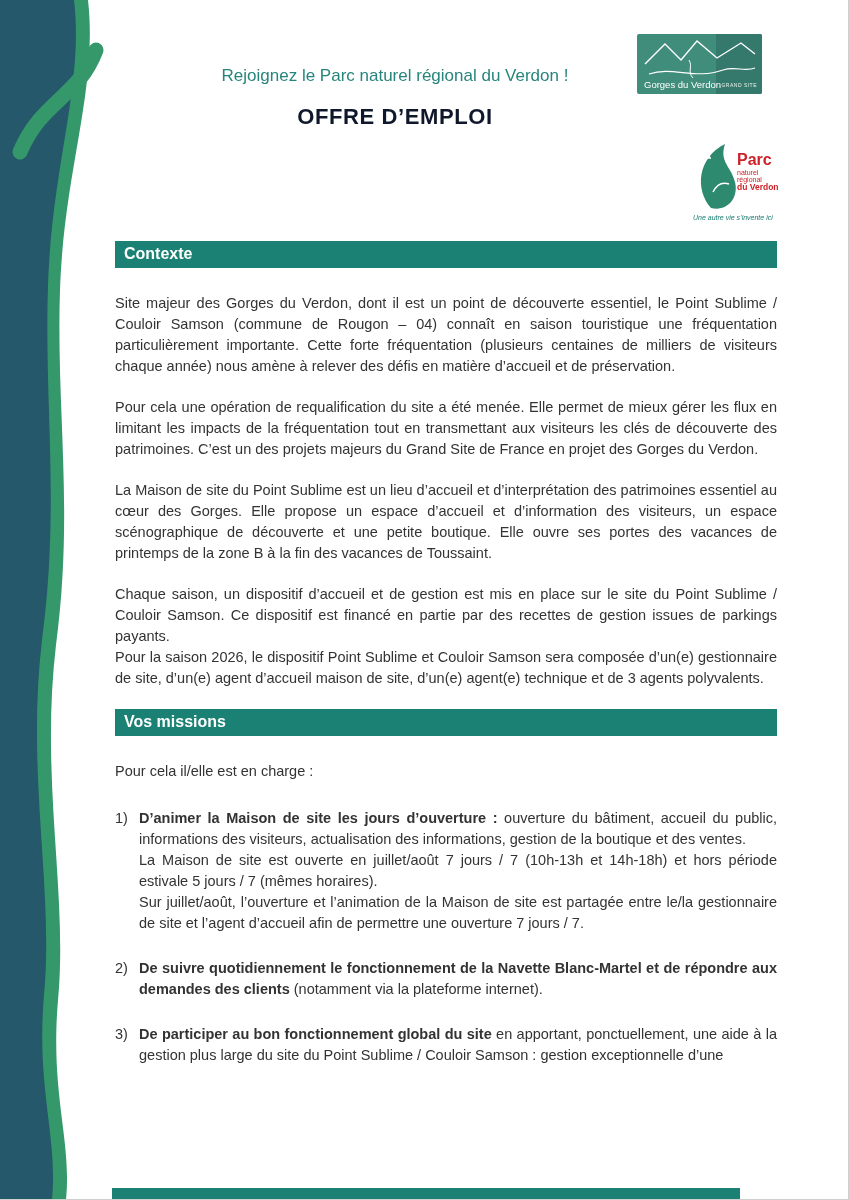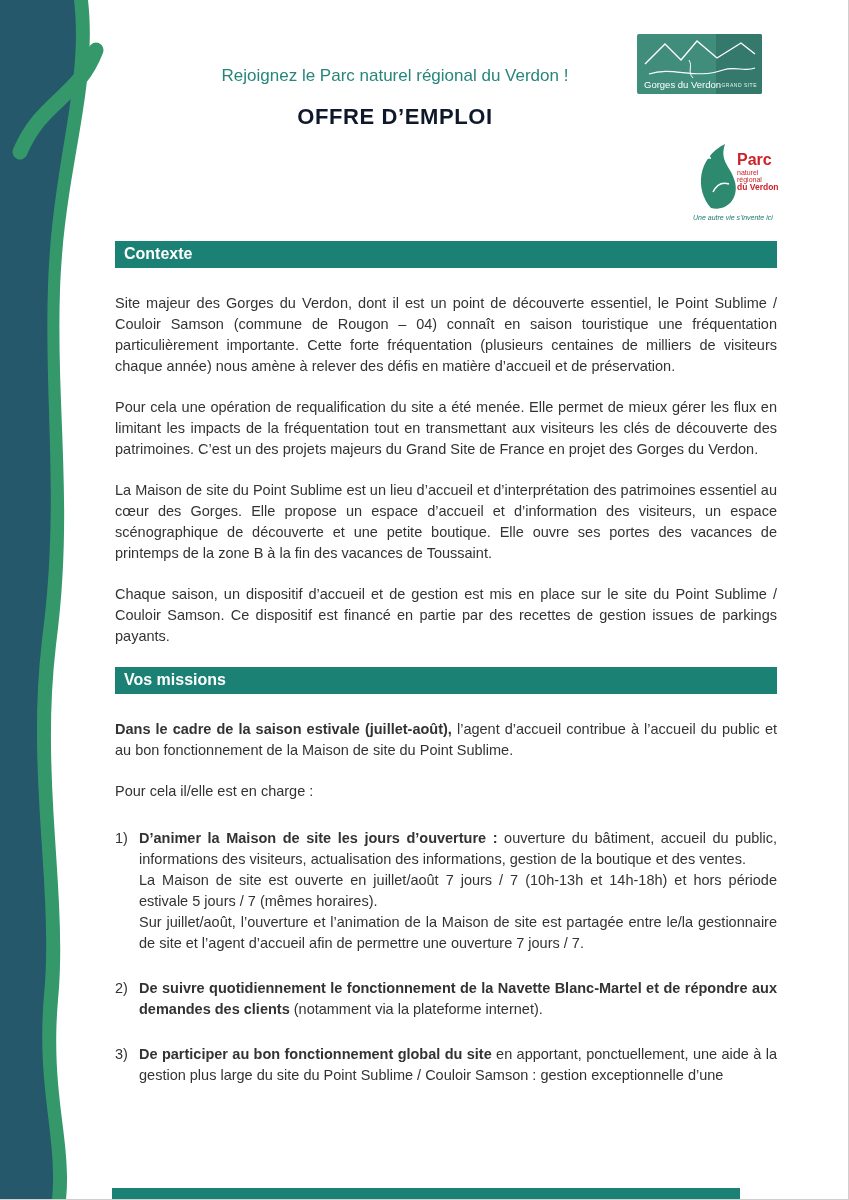--- a/index.html
+++ b/index.html
@@ -94,25 +94,25 @@
 
   <div class="content">
 
     <div class="section-bar">Contexte</div>
 
     <p class="para">Site majeur des Gorges du Verdon, dont il est un point de découverte essentiel, le Point Sublime / Couloir Samson (commune de Rougon – 04) connaît en saison touristique une fréquentation particulièrement importante. Cette forte fréquentation (plusieurs centaines de milliers de visiteurs chaque année) nous amène à relever des défis en matière d’accueil et de préservation.</p>
     <p class="para">Pour cela une opération de requalification du site a été menée. Elle permet de mieux gérer les flux en limitant les impacts de la fréquentation tout en transmettant aux visiteurs les clés de découverte des patrimoines. C’est un des projets majeurs du Grand Site de France en projet des Gorges du Verdon.</p>
     <p class="para">La Maison de site du Point Sublime est un lieu d’accueil et d’interprétation des patrimoines essentiel au cœur des Gorges. Elle propose un espace d’accueil et d’information des visiteurs, un espace scénographique de découverte et une petite boutique. Elle ouvre ses portes des vacances de printemps de la zone B à la fin des vacances de Toussaint.</p>
     <p class="para">
       <span class="blk">Chaque saison, un dispositif d’accueil et de gestion est mis en place sur le site du Point Sublime / Couloir Samson. Ce dispositif est financé en partie par des recettes de gestion issues de parkings payants.</span>
+      <span class="blk">Pour la saison 2026, le dispositif Point Sublime et Couloir Samson sera composée d’un(e) gestionnaire de site, d’un(e) agent d’accueil maison de site, d’un(e) agent(e) technique et de 3 agents polyvalents.</span>
     </p>
 
     <div class="section-bar">Vos missions</div>
 
-    <p class="para"><span class="b">Dans le cadre de la saison estivale (juillet-août),</span><span> l’agent d’accueil contribue à l’accueil du public et au bon fonctionnement de la Maison de site du Point Sublime.</span></p>
 
 
     <p class="para">Pour cela il/elle est en charge :</p>
 
     <div class="list-item mt-list">
       <span class="num">1)</span>
       <div class="item-body"><span class="b">D’animer la Maison de site les jours d’ouverture :</span><span> ouverture du bâtiment, accueil du public, informations des visiteurs, actualisation des informations, gestion de la boutique et des ventes.</span><span class="blk">La Maison de site est ouverte en juillet/août 7 jours / 7 (10h-13h et 14h-18h) et hors période estivale 5 jours / 7 (mêmes horaires).</span><span class="blk">Sur juillet/août, l’ouverture et l’animation de la Maison de site est partagée entre le/la gestionnaire de site et l’agent d’accueil afin de permettre une ouverture 7 jours / 7.</span></div>
     </div>
 
     <div class="list-item">

